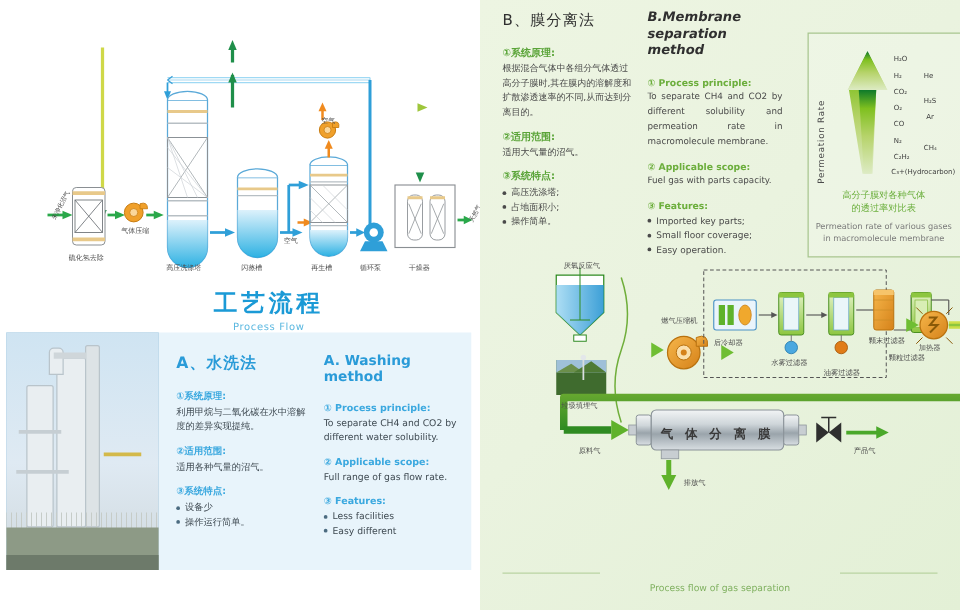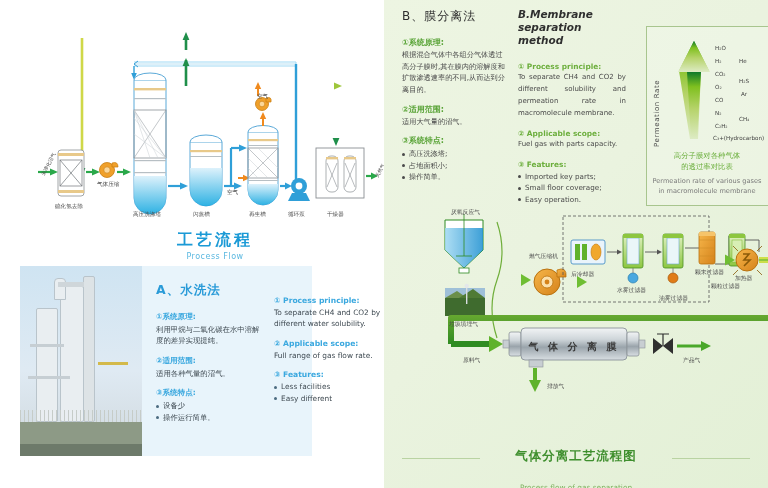--- a/index.html
+++ b/index.html
@@ -4,28 +4,28 @@
 <style>
   html,body{margin:0;padding:0;}
   body{width:768px;height:488px;font-family:"DejaVu Sans","Liberation Sans",sans-serif;background:#fff;overflow:hidden;}
   .page{position:relative;width:768px;height:488px;}
 
   
   .left-half{position:absolute;left:0;top:0;width:384px;height:488px;background:#ffffff;}
   .panel-flow{position:absolute;left:0;top:0;width:384px;height:266px;background:#fff;}
 
   .flow-title{position:absolute;left:150px;top:230px;width:130px;text-align:center;}
-  .flow-title .cn{font-size:16px;font-weight:bold;color:#1b9ad6;letter-spacing:3px;}
+  .flow-title .cn{font-size:19px;font-weight:bold;color:#1b9ad6;letter-spacing:3px;}
   .flow-title .en{font-size:8px;color:#5bb8e0;letter-spacing:.5px;margin-top:1px;}
 
   
   .dgm{position:absolute;left:0;top:0;width:384px;height:230px;}
 
   
-  .panel-wash{position:absolute;left:20px;top:266px;width:292px;height:190px;background:#e8f4fb;}
+  .panel-wash{position:absolute;left:5px;top:266px;width:372px;height:190px;background:#e8f4fb;}
   .wash-photo{position:absolute;left:0px;top:0px;width:122px;height:190px;overflow:hidden;background:#9cc4dd;}
   .sky{position:absolute;inset:0;background:linear-gradient(#cfe4f2 0%,#dfeaf3 55%,#cfd8dd 100%);}
   .tower{position:absolute;background:#e9eef1;border:1px solid #b9c4cb;border-radius:2px;}
   .ground{position:absolute;left:0;bottom:0;width:100%;height:34px;background:#8d9a86;}
   .fence{position:absolute;left:0;bottom:26px;width:100%;height:20px;background:repeating-linear-gradient(90deg,#c6ccc8 0 1px,rgba(0,0,0,0) 1px 4px);}
 
   .wash-cn{position:absolute;left:136px;top:16px;width:110px;}
   .wash-en{position:absolute;left:254px;top:16px;width:120px;}
   .wash-h-cn{font-size:12.5px;font-weight:bold;color:#2a9bd8;letter-spacing:1px;}
   .wash-h-en{font-size:11px;font-weight:bold;color:#2a9bd8;}
@@ -260,20 +260,21 @@
         <div class="wash-body">利用甲烷与二氧化碳在水中溶解度的差异实现提纯。</div>
         <div class="wash-sub">②适用范围:</div>
         <div class="wash-body">适用各种气量的沼气。</div>
         <div class="wash-sub">③系统特点:</div>
         <div style="height:2px"></div>
         <div class="wash-li">设备少</div>
         <div class="wash-li">操作运行简单。</div>
       </div>
 
       <div class="wash-en">
+        <div class="wash-h-en">A. Washing method</div>
         <div style="height:5px"></div>
         <div class="wash-sub">① Process principle:</div>
         <div class="wash-body">To separate CH4 and CO2 by different water solubility.</div>
         <div class="wash-sub">② Applicable scope:</div>
         <div class="wash-body">Full range of gas flow rate.</div>
         <div class="wash-sub">③ Features:</div>
         <div style="height:2px"></div>
         <div class="wash-li">Less facilities</div>
         <div class="wash-li">Easy different</div>
       </div>
@@ -658,18 +659,17 @@
         <text x="300" y="92" font-size="5.8" fill="#4d4d4d">颗粒过滤器</text>
         <text x="324" y="84" font-size="5.8" fill="#4d4d4d">加热器</text>
         <text x="52" y="166" font-size="5.8" fill="#4d4d4d">原料气</text>
         <text x="272" y="166" font-size="5.8" fill="#4d4d4d">产品气</text>
         <text x="136" y="192" font-size="5.8" fill="#4d4d4d">排放气</text>
       </svg>
 
       <div class="gs-rule" style="left:18px;width:78px;"></div>
       <div class="gs-rule" style="left:288px;width:78px;"></div>
       <div class="gs-title">
-        <div class="cn">气体分离工艺流程图</div>
         <div class="en">Process flow of gas separation</div>
       </div>
     </div>
   </div>
 </div>
 
 </body></html>

